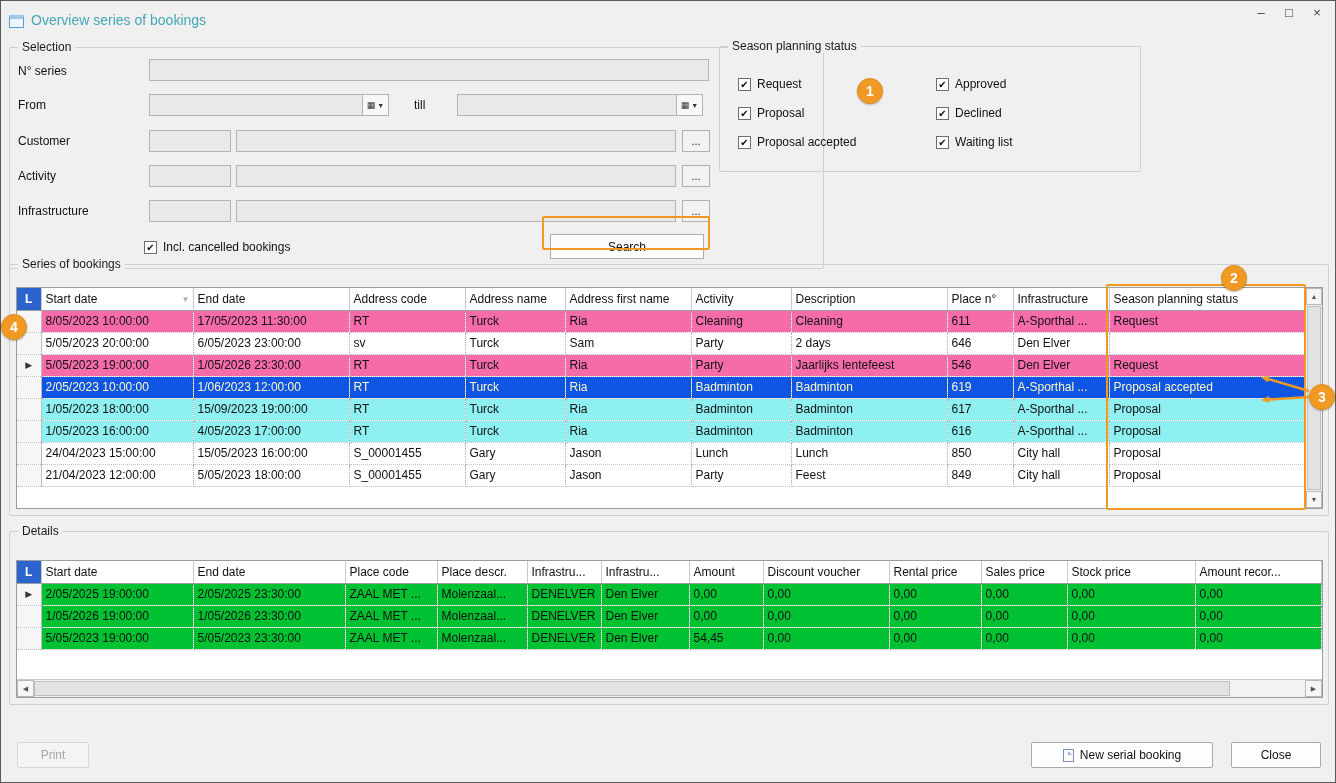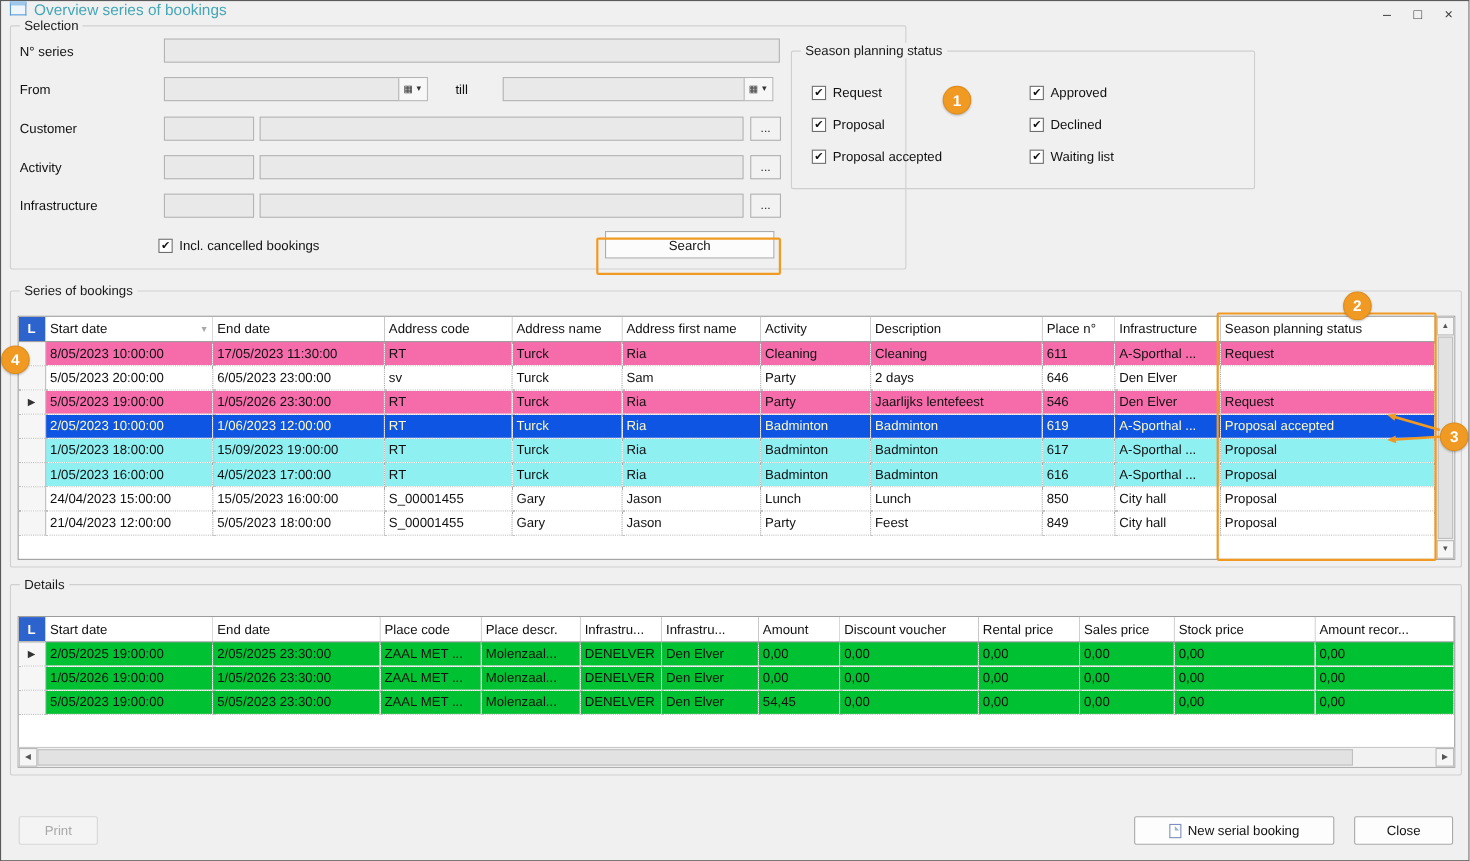--- a/index.html
+++ b/index.html
@@ -5,30 +5,30 @@
 :root{
   --accent:#F19A23; --row-pink:#F66CAB; --row-blue:#0E55E4; --row-cyan:#8FF0F2;
   --row-green:#00C131; --l-header-blue:#2D63CC; --title-teal:#45A7B6;
 }
 *{margin:0;padding:0;box-sizing:border-box}
 html,body{width:1336px;height:783px;overflow:hidden}
 body{font-family:"Liberation Sans","DejaVu Sans",sans-serif;font-size:12px;color:#111;background:#d8d8d8}
 .window{position:relative;width:1336px;height:783px;background:#f0f0f0;border:1px solid #5a5a5a}
 
 
-.titlebar{position:absolute;left:0;top:0;right:0;height:27px;display:flex;align-items:flex-start;padding:0 8px;gap:7px}
+.titlebar{position:absolute;left:0;top:0;right:0;height:27px;display:flex;align-items:flex-end;padding:0 8px;gap:7px}
 .title-icon{width:15px;height:13px;border:1px solid #5b9bd5;border-top:4px solid #9ec7ea;background:#eef6fc;flex:0 0 auto}
 .title-text{color:var(--title-teal,#45A7B6);font-size:14px;white-space:nowrap}
 .win-controls{position:absolute;right:10px;top:4px;display:flex;gap:12px}
 .win-btn{width:16px;text-align:center;color:#3a3a3a;font-size:13px;cursor:default}
 
 
 .groupbox{position:absolute;border:1px solid #cfcfcf;border-radius:2px}
 .legend{position:absolute;top:-8px;left:8px;background:#f0f0f0;padding:0 4px;font-size:12px;color:#1a1a1a;white-space:nowrap}
-.gb-selection{left:8px;top:22px;width:815px;height:222px}
+.gb-selection{left:8px;top:46px;width:815px;height:222px}
 .gb-season{left:718px;top:45px;width:422px;height:126px}
 .gb-series{left:8px;top:263px;width:1320px;height:252px}
 .gb-details{left:8px;top:530px;width:1320px;height:174px}
 
 .lbl{position:absolute;font-size:12px;color:#111;white-space:nowrap}
 .txt{position:absolute;height:22px;border:1px solid #b4b4b4;background:#e9e9e9;font-family:inherit;font-size:12px;padding:0 4px;color:#111}
 .datebox{position:absolute;height:22px;display:flex;border:1px solid #b4b4b4;background:#e9e9e9}
 .date-txt{flex:1;border:none;background:transparent;font-family:inherit;font-size:12px;padding:0 4px;min-width:0}
 .date-btn{width:26px;border-left:1px solid #b4b4b4;background:#f7f7f7;display:flex;align-items:center;justify-content:center;gap:2px;color:#333;cursor:default}
 .cal-glyph{font-size:9px;line-height:9px}

